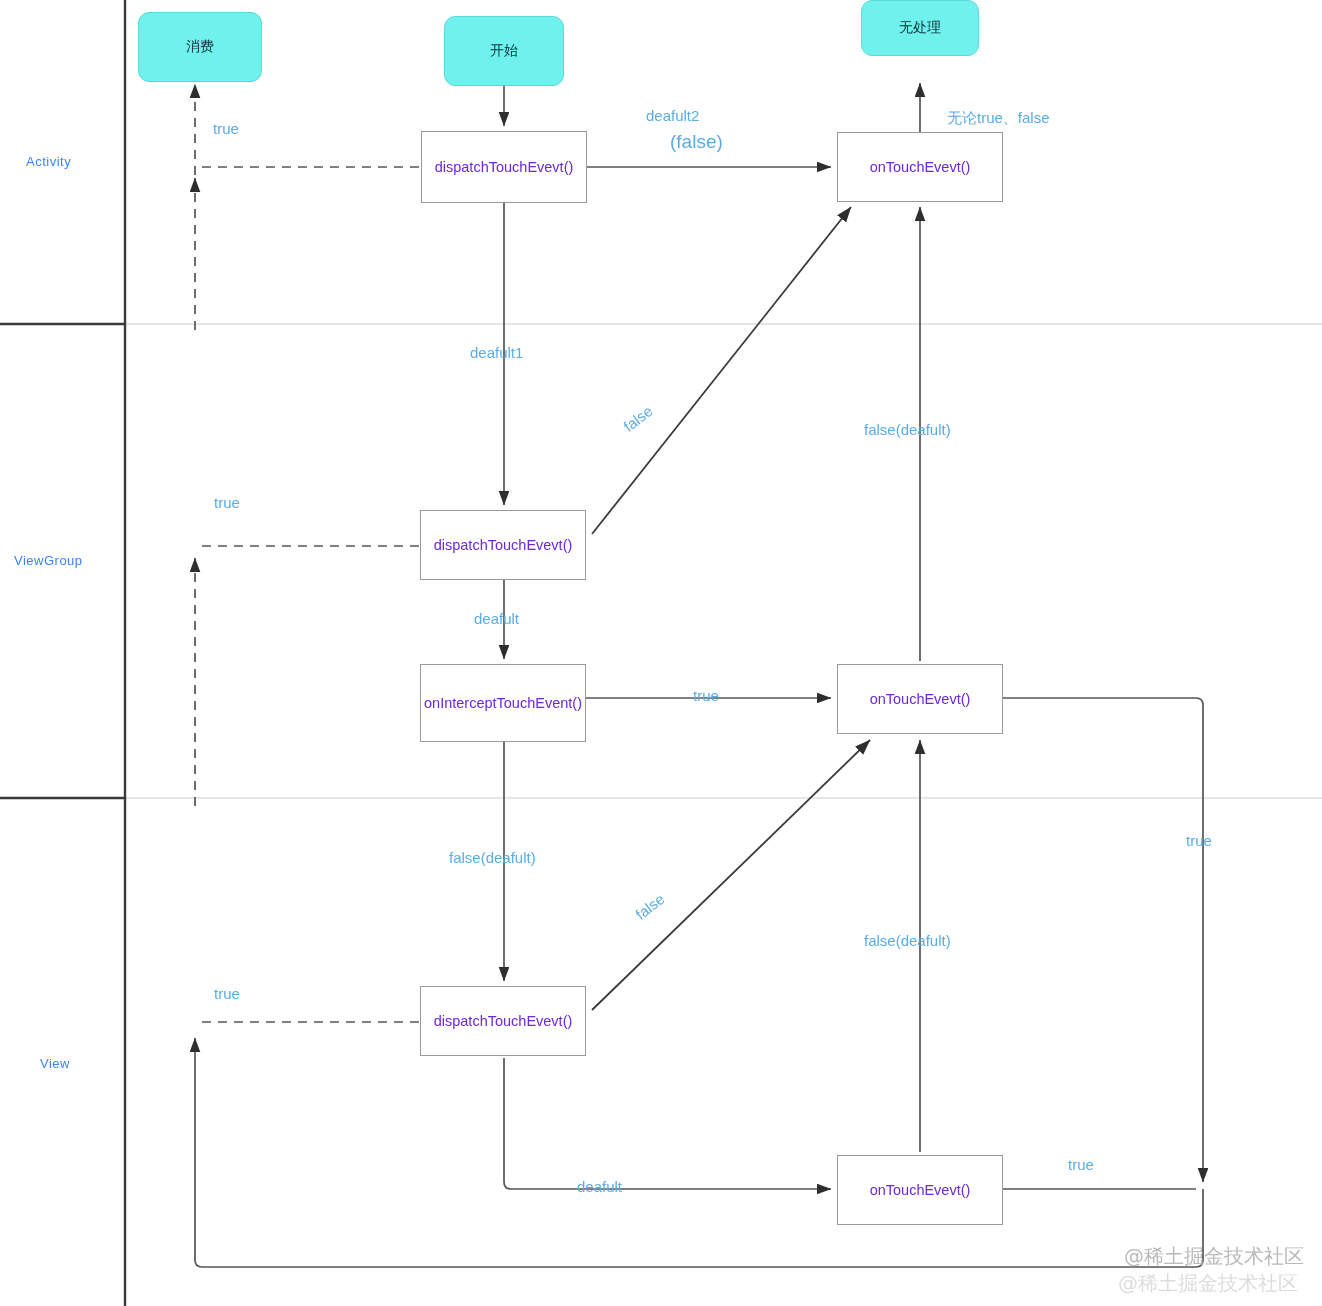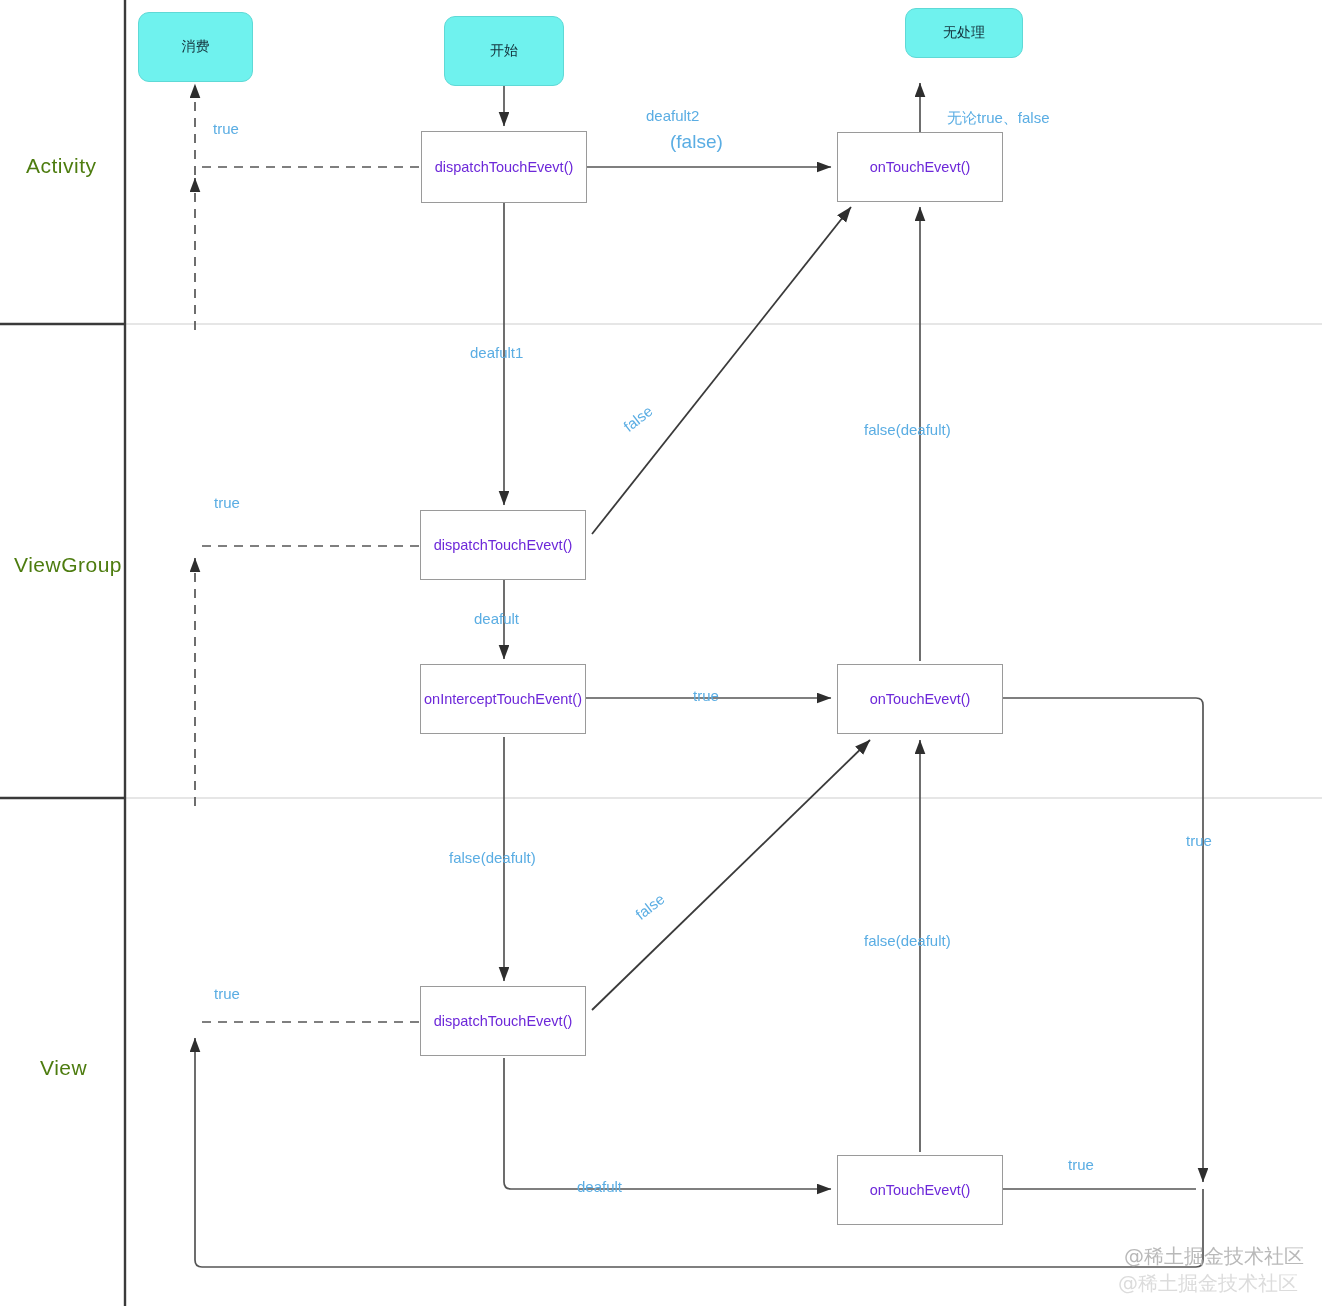--- a/index.html
+++ b/index.html
@@ -16,22 +16,22 @@
     overflow: hidden;
   }
   #wires {
     position: absolute;
     left: 0; top: 0;
     width: 1322px;
     height: 1306px;
   }
   .lane-label {
     position: absolute;
-    font-size: 21px;
-    color: #4d7c0f;
+    font-size: 13px;
+    color: #3b82f6;
     letter-spacing: 0.5px;
     white-space: nowrap;
   }
   .node {
     position: absolute;
     box-sizing: border-box;
     display: flex;
     align-items: center;
     justify-content: center;
     font-size: 14.5px;
@@ -132,33 +132,33 @@
 
     <path d="M1003,1189 L1196,1189" stroke="#555" stroke-width="1.7" fill="none"></path>
 
     <path d="M1203,1189 L1203,1260 Q1203,1267 1196,1267 L202,1267 Q195,1267 195,1260 L195,1038" stroke="#555" stroke-width="1.7" fill="none" marker-end="url(#ah)"></path>
   </svg>
 
   <div class="lane-label" style="left:26px; top:154px;">Activity</div>
   <div class="lane-label" style="left:14px; top:553px;">ViewGroup</div>
   <div class="lane-label" style="left:40px; top:1056px;">View</div>
 
-  <div class="node terminal" style="left:138px; top:12px; width:115px; height:70px;">消费</div>
+  <div class="node terminal" style="left:138px; top:12px; width:124px; height:70px;">消费</div>
 
   <div class="node terminal" style="left:444px; top:16px; width:120px; height:70px;">开始</div>
 
-  <div class="node terminal" style="left:861px; top:8px; width:118px; height:50px;margin-left:44px;">无处理</div>
+  <div class="node terminal" style="left:861px; top:0; width:118px; height:56px;">无处理</div>
 
   <div class="node" style="left:421px; top:131px; width:166px; height:72px;">dispatchTouchEvevt()</div>
 
   <div class="node" style="left:837px; top:132px; width:166px; height:70px;">onTouchEvevt()</div>
 
   <div class="node" style="left:420px; top:510px; width:166px; height:70px;">dispatchTouchEvevt()</div>
 
-  <div class="node" style="left:420px; top:664px; width:166px; height:70px;" style2="">onInterceptTouchEvent()</div>
+  <div class="node" style="left:420px; top:664px; width:166px; height:78px;" style2="">onInterceptTouchEvent()</div>
 
   <div class="node" style="left:837px; top:664px; width:166px; height:70px;">onTouchEvevt()</div>
 
   <div class="node" style="left:420px; top:986px; width:166px; height:70px;">dispatchTouchEvevt()</div>
 
   <div class="node" style="left:837px; top:1155px; width:166px; height:70px;">onTouchEvevt()</div>
 
   <div class="edge-label" style="left:213px; top:120px;">true</div>
 
   <div class="edge-label" style="left:646px; top:107px;">deafult2</div>

